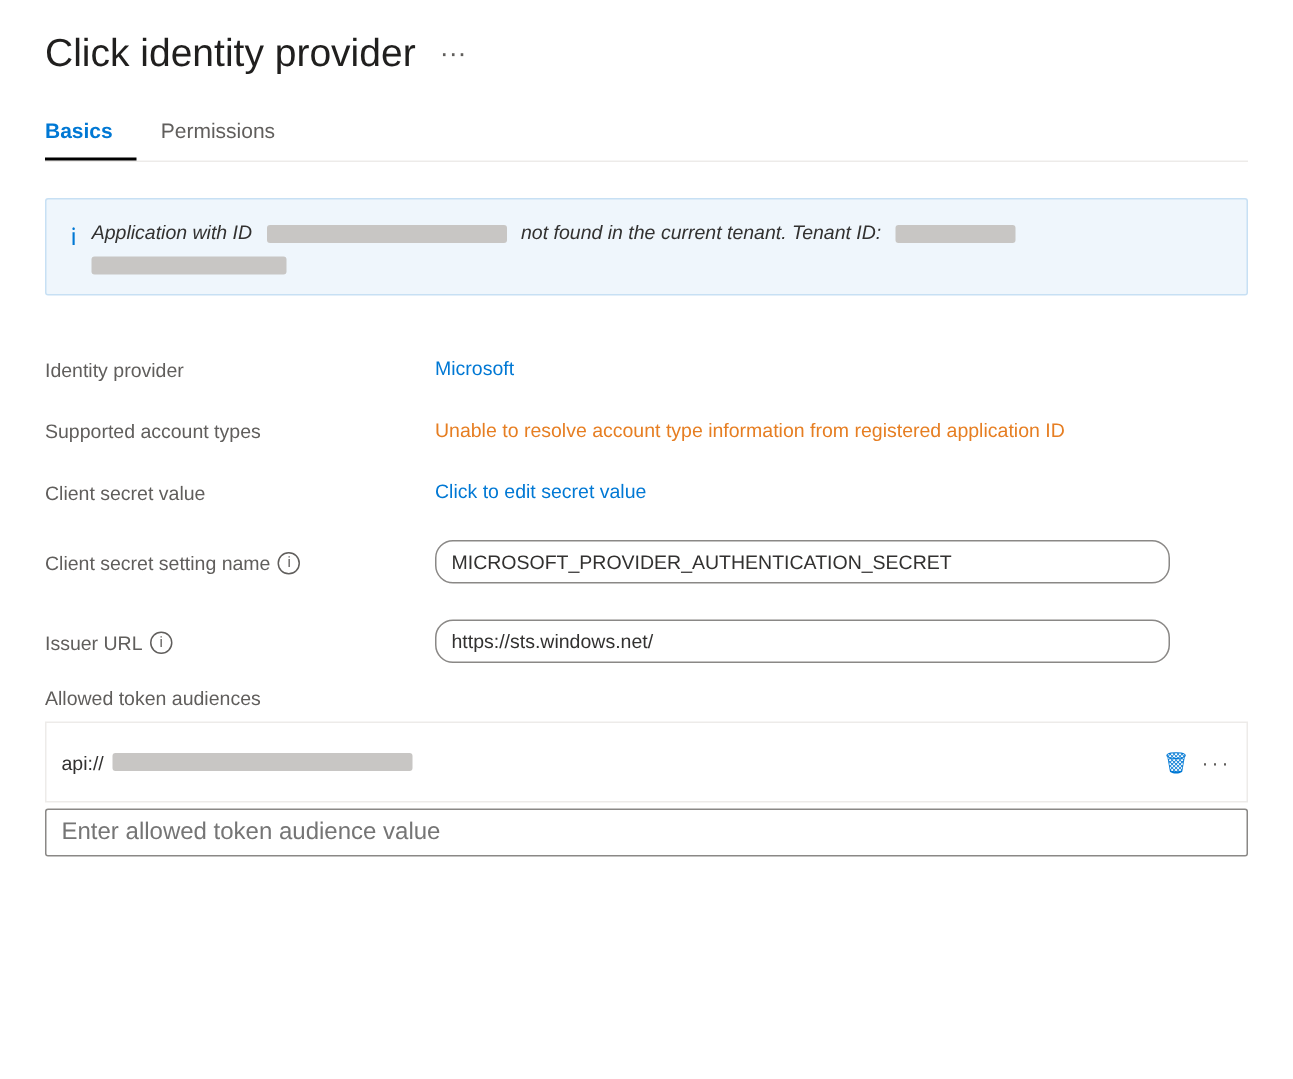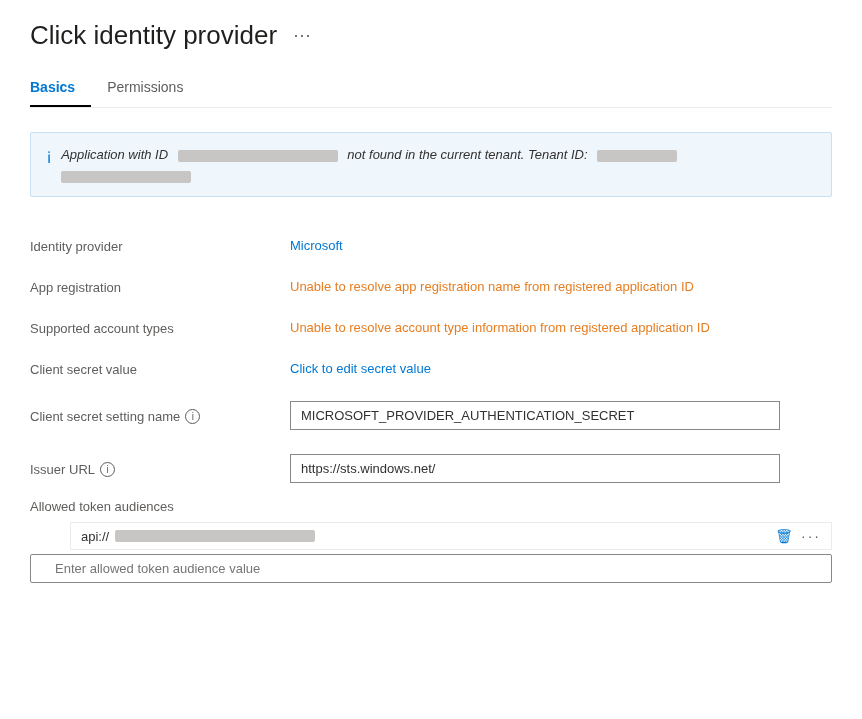--- a/index.html
+++ b/index.html
@@ -139,21 +139,21 @@
       font-size: 14px;
       padding: 2px;
       border-radius: 2px;
     }
 
     
     .input-field {
       width: 100%;
       max-width: 490px;
       border: 1px solid #8a8886;
-      border-radius: 0;
+      border-radius: 12px;
       padding: 6px 10px;
       font-size: 13px;
       font-family: inherit;
       color: #323130;
       background: #fff;
     }
 
     
     .info-circle {
       display: inline-flex;
@@ -174,25 +174,24 @@
       margin-top: 4px;
     }
     .audiences-label {
       color: #605e5c;
       font-size: 13px;
       margin-bottom: 8px;
     }
     .audience-row {
       display: flex;
       align-items: center;
-      padding: 5px 10px;
+      padding: 18px 10px;
       background: #fff;
       border: 1px solid #edebe9;
       margin-bottom: 4px;
-      margin-left: 40px;
     }
     .audience-value {
       flex: 1;
       font-size: 13px;
       color: #323130;
       display: flex;
       align-items: center;
       gap: 6px;
     }
     .audience-actions {
@@ -208,22 +207,22 @@
     .dots-icon {
       color: #605e5c;
       cursor: pointer;
       font-size: 14px;
       letter-spacing: 2px;
     }
     .audience-input {
       width: 100%;
       border: 1px solid #8a8886;
       border-radius: 2px;
-      padding: 6px 24px;
-      font-size: 13px;
+      padding: 6px 10px;
+      font-size: 16px;
       font-family: inherit;
       color: #a19f9d;
       background: #fff;
     }
   </style>
 </head>
 <body>
 
 <div class="page-header">
   <h1 class="page-title">Click identity provider</h1>
@@ -251,24 +250,20 @@
   </div>
 </div>
 
 <div class="form-section">
 
   <div class="form-row">
     <div class="form-label">Identity provider</div>
     <div class="form-value value-microsoft">Microsoft</div>
   </div>
 
-  <div class="form-row">
-    <div class="form-label">App registration</div>
-    <div class="form-value value-orange">Unable to resolve app registration name from registered application ID</div>
-  </div>
 
   <div class="form-row">
     <div class="form-label">Supported account types</div>
     <div class="form-value value-orange">Unable to resolve account type information from registered application ID</div>
   </div>
 
 
   <div class="form-row">
     <div class="form-label">Client secret value</div>
     <div class="form-value">

